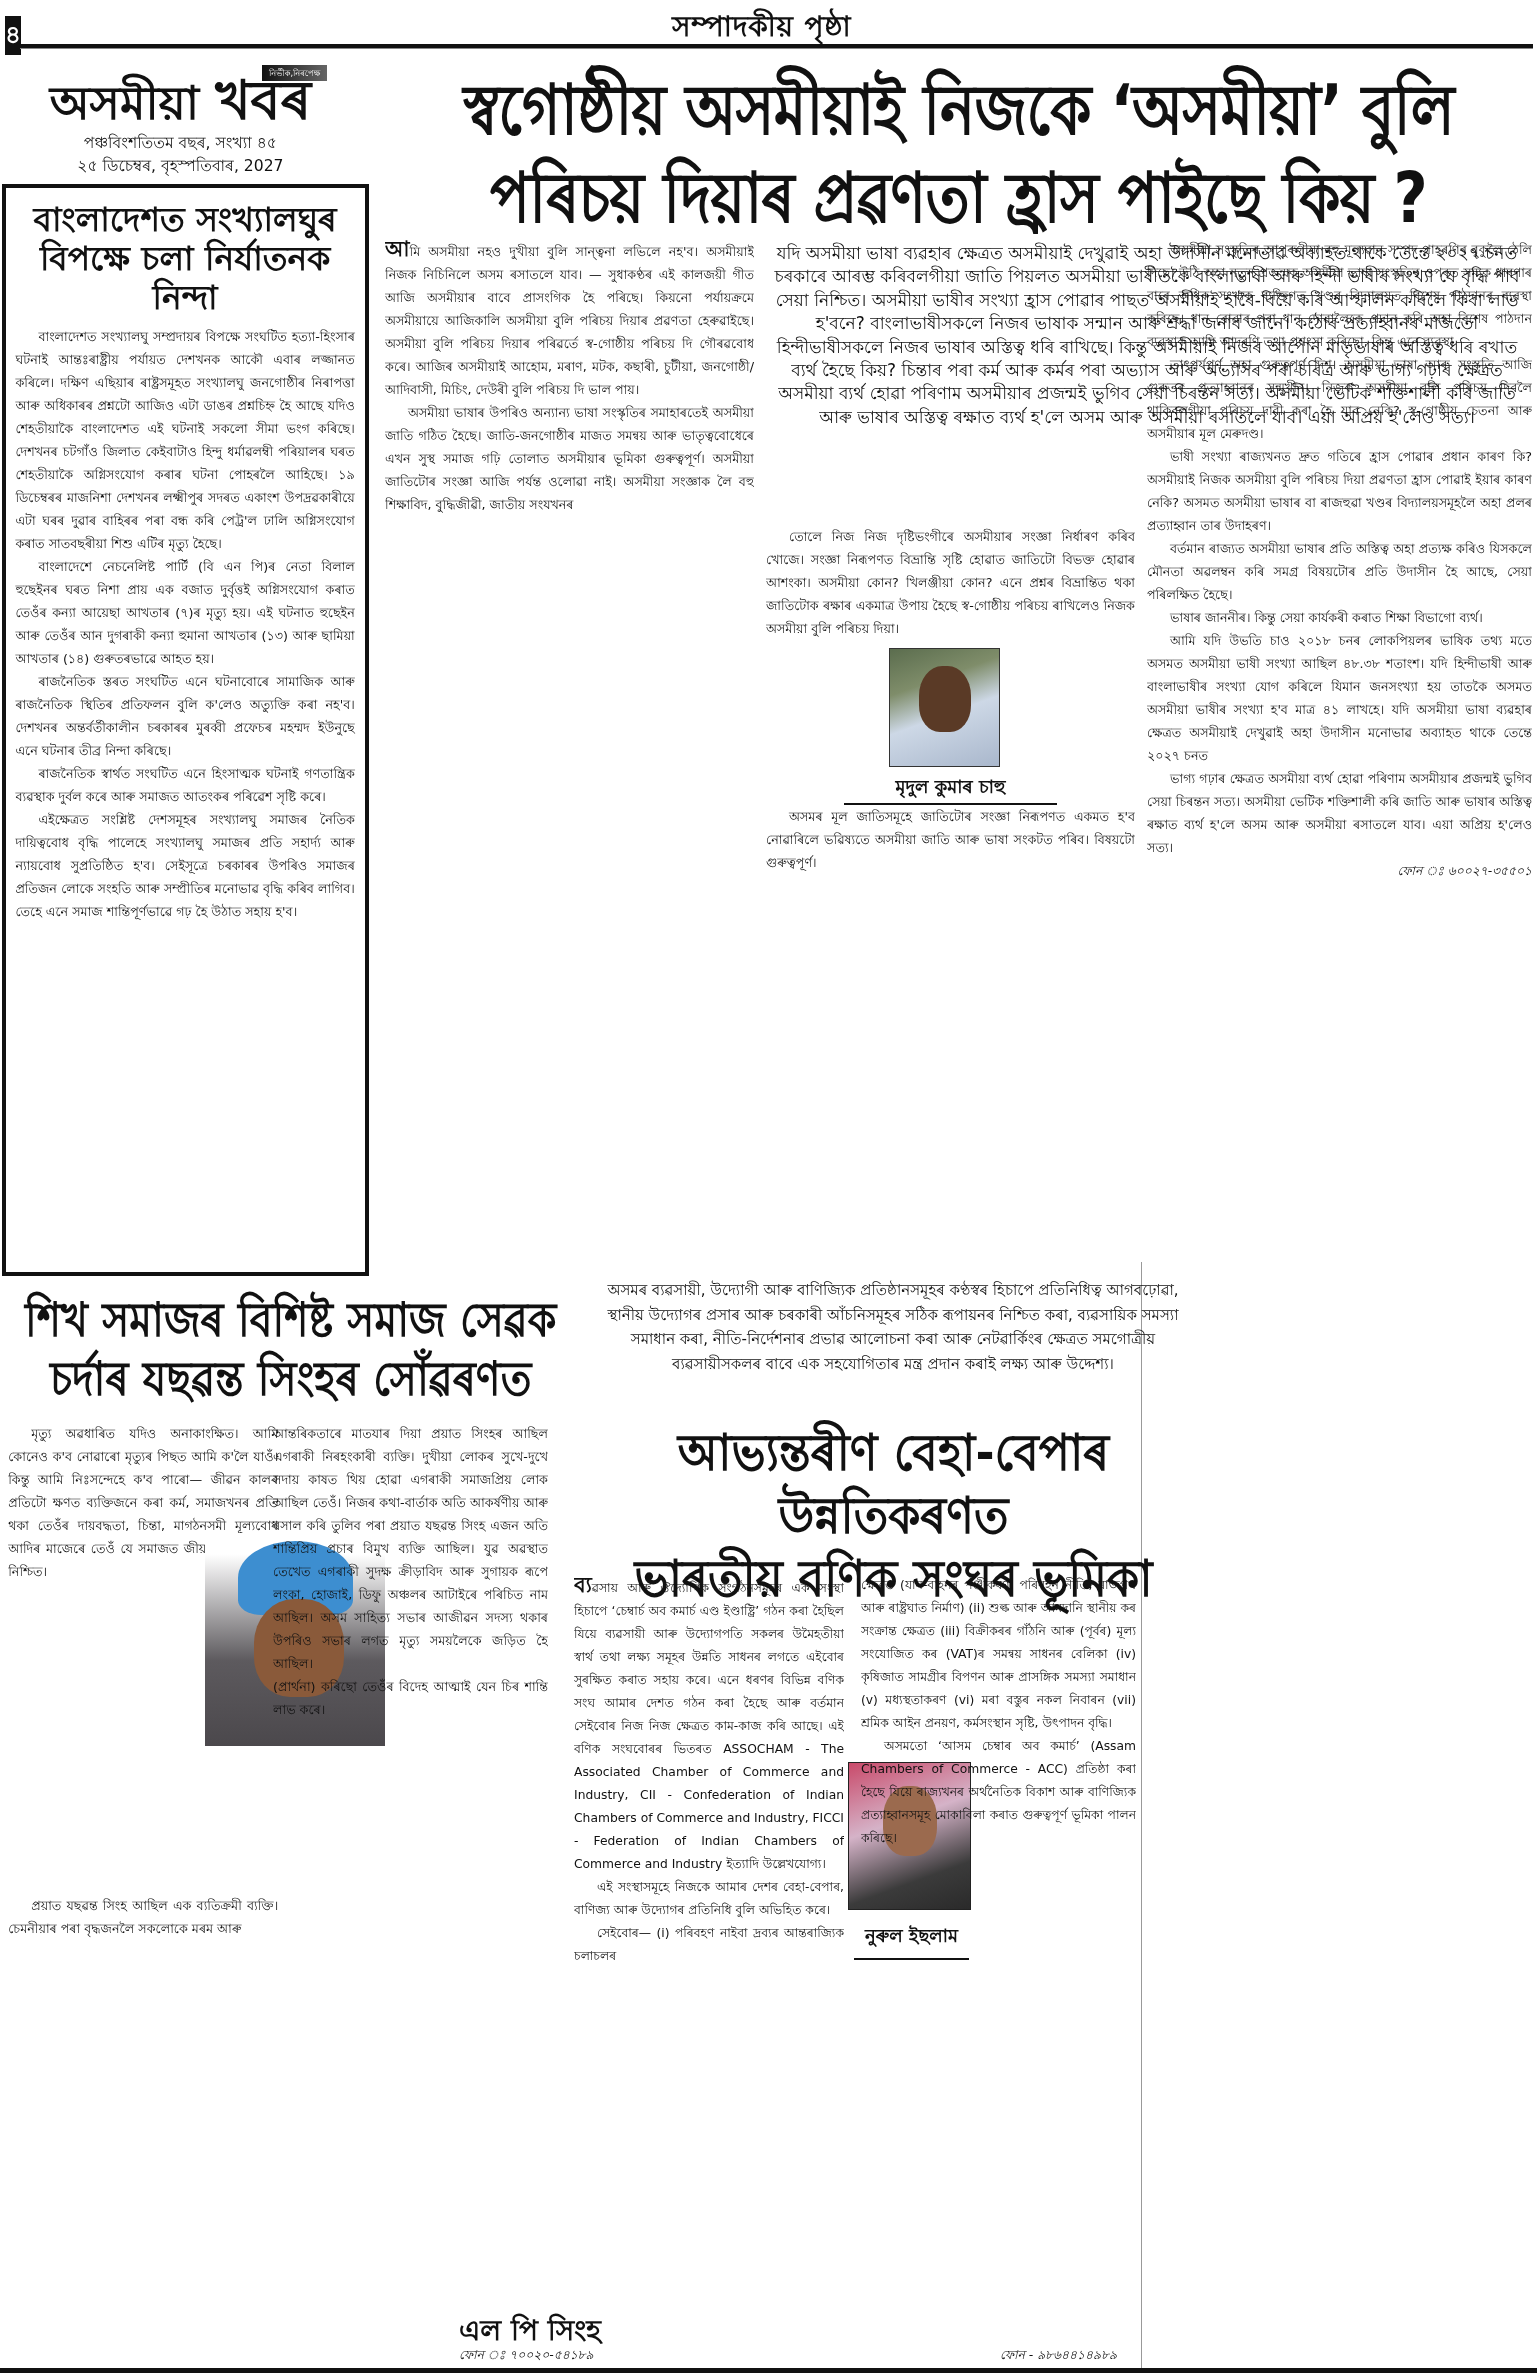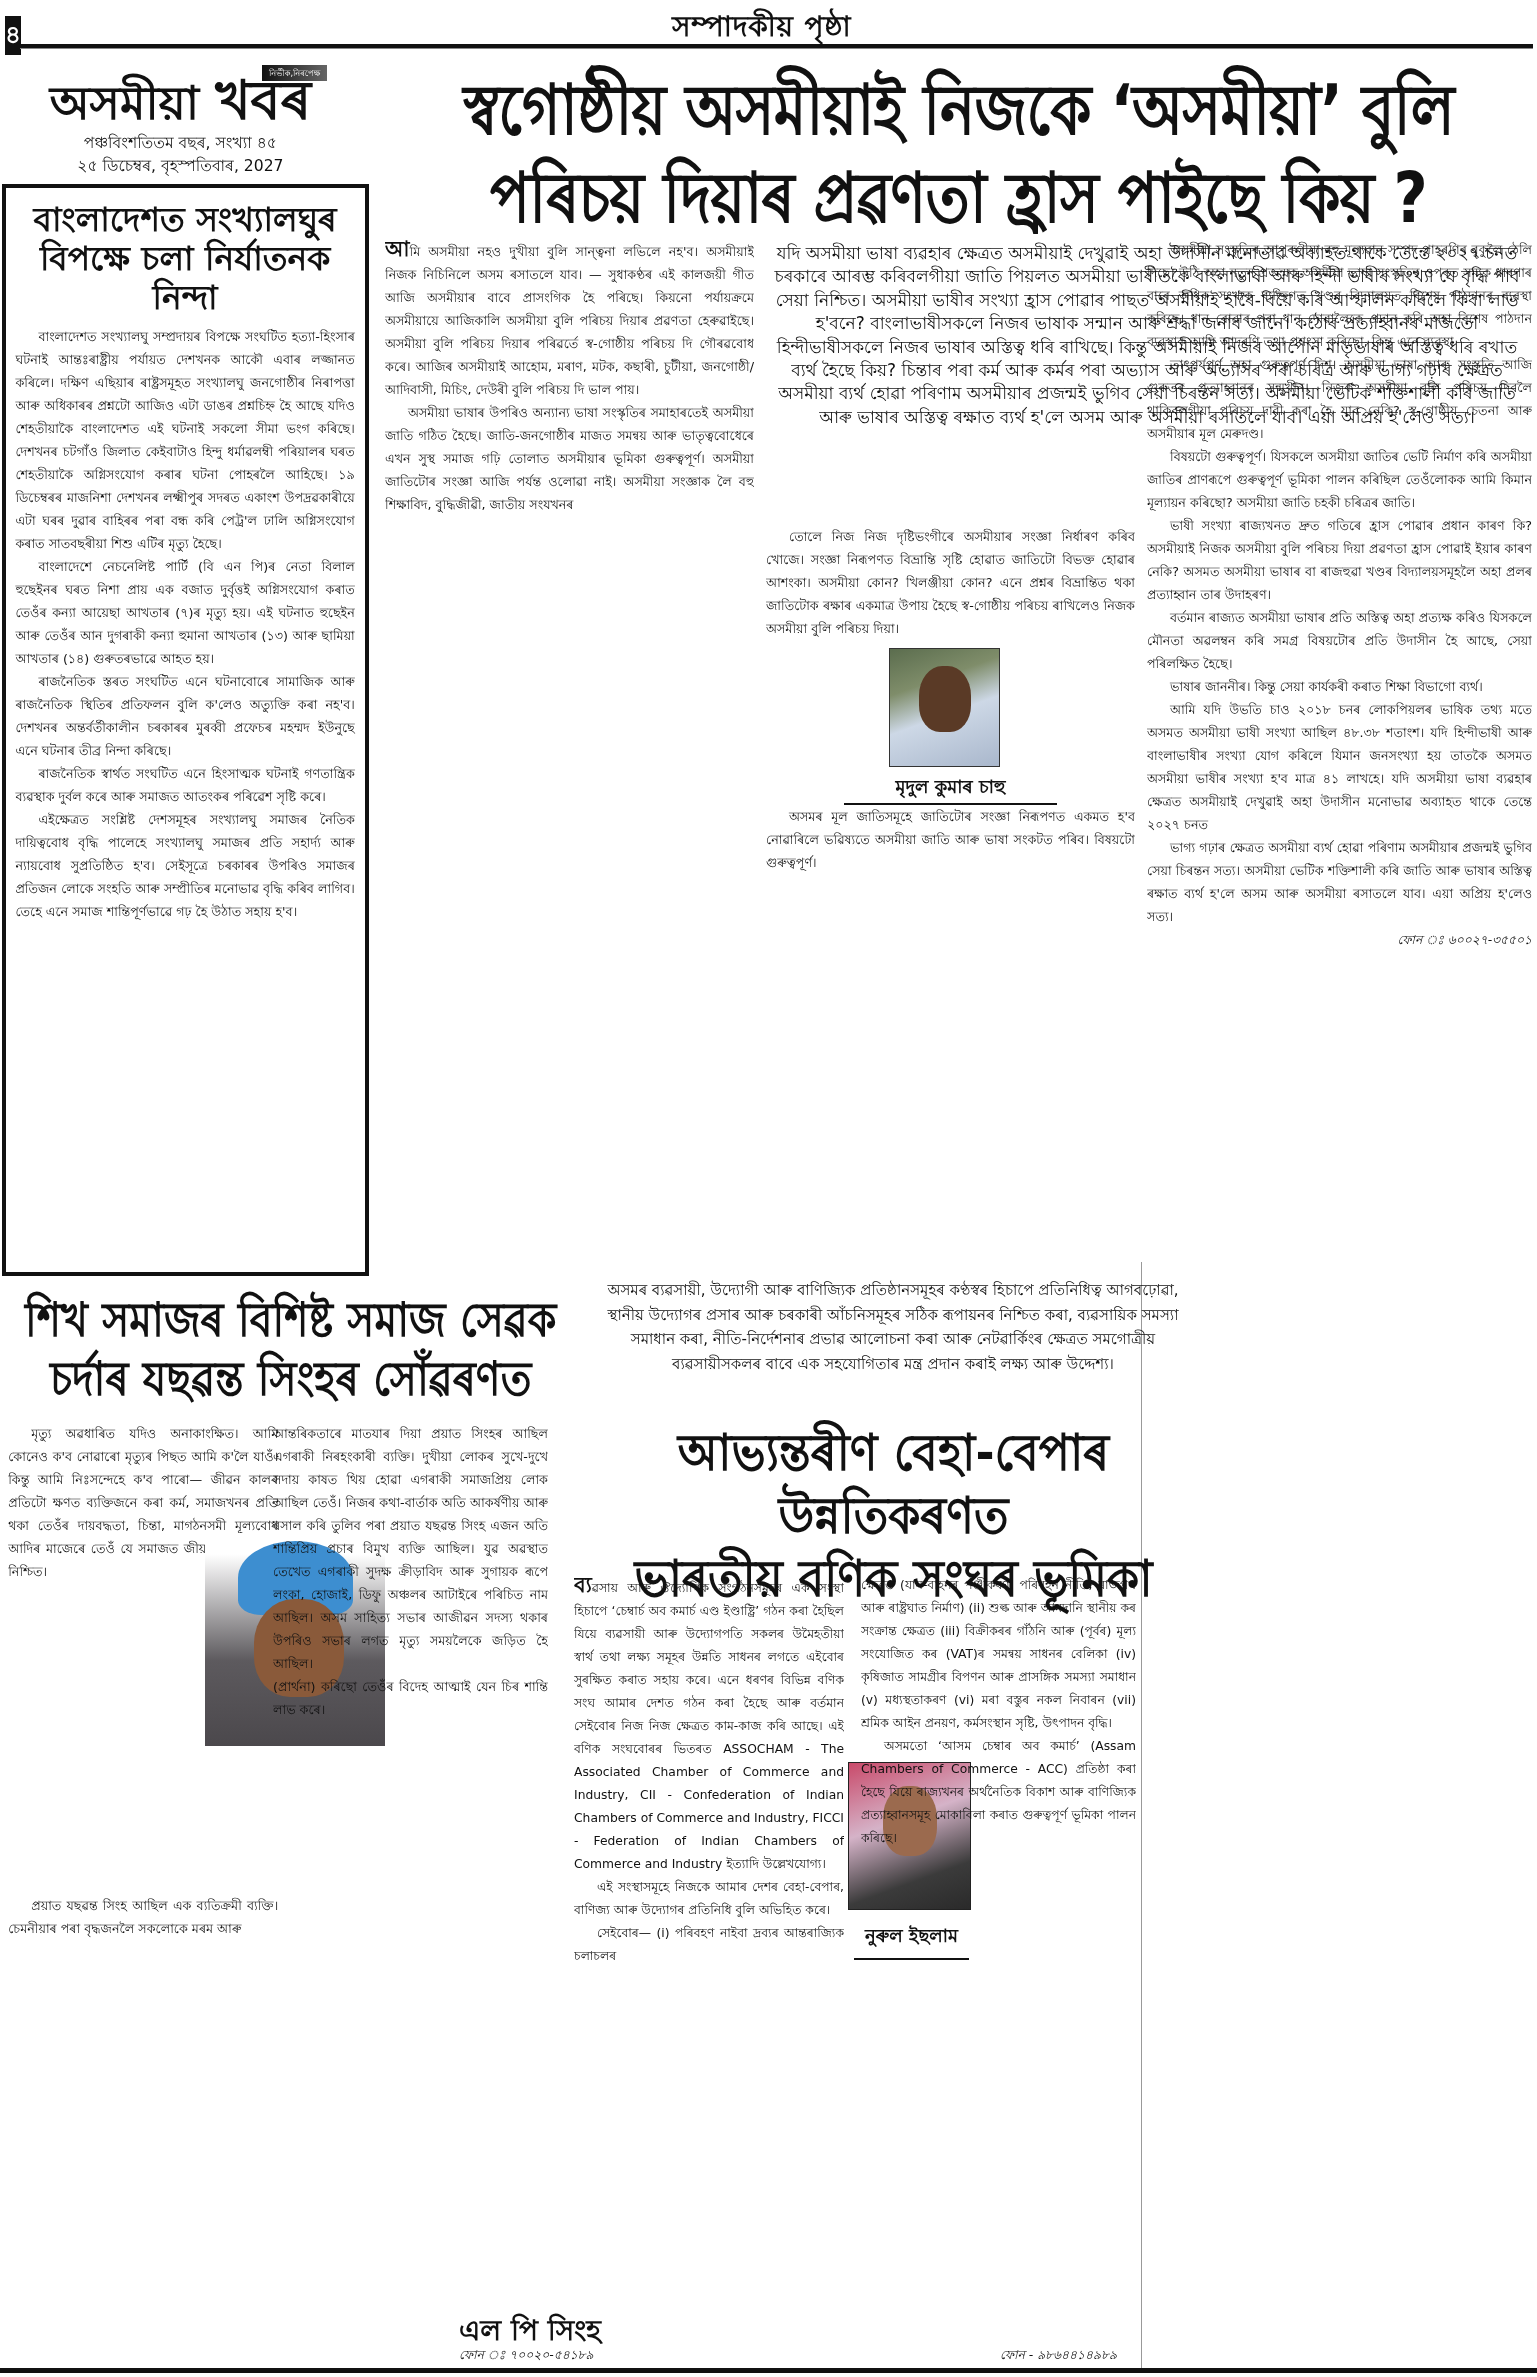--- a/index.html
+++ b/index.html
@@ -85,21 +85,20 @@
   <p>অসমৰ মূল জাতিসমূহে জাতিটোৰ সংজ্ঞা নিৰূপণত একমত হ'ব নোৱাৰিলে ভৱিষ্যতে অসমীয়া জাতি আৰু ভাষা সংকটত পৰিব। বিষয়টো গুৰুত্বপূৰ্ণ।</p>
 </div>
 
 <div class="col body-text" style="left:1147px; top:525px; width:0.8px; height:0.8px;">
   <p>তাৎপৰ্যপূৰ্ণ অহা গুৰুত্বপূৰ্ণ দিশ। অসমীয়া ভাষা আৰু সংস্কৃতি আজি গুৰুতৰ প্ৰত্যাহ্বানৰ সন্মুখীন। নিজক অসমীয়া বুলি পৰিচয় দিবলৈ থাকিবলগীয়া পৰিচয় দাবী কৰা হৈ যাব নেকি? স্ব-গোষ্ঠীয় চেতনা আৰু অসমীয়াৰ মূল মেৰুদণ্ড।</p>
 </div>
 
 <div class="col body-text" style="left:1147px; top:238px; width:385px; height:2049px;">
   <p>অসমীয়া সংস্কৃতিৰ আপুৰুগীয়া বহু মূল্যৱান সম্পদ পাহৰণিৰ বুকুলৈ ঠেলি দিছে। উঠি অহা নতুন প্ৰজন্মক অসমীয়া ভাষা সংস্কৃতিৰ ওপৰত সম্যক ধাৰণাৰ বাবে অধিক সংখ্যক ব্যক্তিগত খণ্ডৰ বিদ্যালয়ত বিশেষ পাঠদানৰ ব্যৱস্থা কৰিছে। ধান ৰোৱাৰ পৰা ধান দোৱালৈকে প্ৰদান কৰি অহা বিশেষ পাঠদান ব্যৱস্থাক আমি আদৰণি তথা প্ৰশংসা কৰিছো, কিন্তু এনে ব্যৱস্থা</p>
   <p>তাৎপৰ্যপূৰ্ণ অহা গুৰুত্বপূৰ্ণ দিশ। অসমীয়া ভাষা আৰু সংস্কৃতি আজি গুৰুতৰ প্ৰত্যাহ্বানৰ সন্মুখীন। নিজক অসমীয়া বুলি পৰিচয় দিবলৈ থাকিবলগীয়া পৰিচয় দাবী কৰা হৈ যাব নেকি? স্ব-গোষ্ঠীয় চেতনা আৰু অসমীয়াৰ মূল মেৰুদণ্ড।</p>
-  <p>বিষয়টো গুৰুত্বপূৰ্ণ। যিসকলে অসমীয়া জাতিৰ ভেটি নিৰ্মাণ কৰি অসমীয়া জাতিৰ প্ৰাণৰূপে গুৰুত্বপূৰ্ণ ভূমিকা পালন কৰিছিল তেওঁলোকক আমি কিমান মূল্যায়ন কৰিছো? অসমীয়া জাতি চহকী চৰিত্ৰৰ জাতি।</p>
   <p>ভাষী সংখ্যা ৰাজ্যখনত দ্ৰুত গতিৰে হ্ৰাস পোৱাৰ প্ৰধান কাৰণ কি? অসমীয়াই নিজক অসমীয়া বুলি পৰিচয় দিয়া প্ৰৱণতা হ্ৰাস পোৱাই ইয়াৰ কাৰণ নেকি? অসমত অসমীয়া ভাষাৰ বা ৰাজহুৱা খণ্ডৰ বিদ্যালয়সমূহলৈ অহা প্ৰলৰ প্ৰত্যাহ্বান তাৰ উদাহৰণ।</p>
   <p>বৰ্তমান ৰাজ্যত অসমীয়া ভাষাৰ প্ৰতি অস্তিত্ব অহা প্ৰত্যক্ষ কৰিও যিসকলে মৌনতা অৱলম্বন কৰি সমগ্ৰ বিষয়টোৰ প্ৰতি উদাসীন হৈ আছে, সেয়া পৰিলক্ষিত হৈছে।</p>
   <p>ভাষাৰ জাননীৰ। কিন্তু সেয়া কাৰ্যকৰী কৰাত শিক্ষা বিভাগো ব্যৰ্থ।</p>
   <p>আমি যদি উভতি চাও ২০১৮ চনৰ লোকপিয়লৰ ভাষিক তথ্য মতে অসমত অসমীয়া ভাষী সংখ্যা আছিল ৪৮.৩৮ শতাংশ। যদি হিন্দীভাষী আৰু বাংলাভাষীৰ সংখ্যা যোগ কৰিলে যিমান জনসংখ্যা হয় তাতকৈ অসমত অসমীয়া ভাষীৰ সংখ্যা হ'ব মাত্ৰ ৪১ লাখহে। যদি অসমীয়া ভাষা ব্যৱহাৰ ক্ষেত্ৰত অসমীয়াই দেখুৱাই অহা উদাসীন মনোভাৱ অব্যাহত থাকে তেন্তে ২০২৭ চনত</p>
   <p>ভাগ্য গঢ়াৰ ক্ষেত্ৰত অসমীয়া ব্যৰ্থ হোৱা পৰিণাম অসমীয়াৰ প্ৰজন্মই ভুগিব সেয়া চিৰন্তন সত্য। অসমীয়া ভেটিক শক্তিশালী কৰি জাতি আৰু ভাষাৰ অস্তিত্ব ৰক্ষাত ব্যৰ্থ হ'লে অসম আৰু অসমীয়া ৰসাতলে যাব। এয়া অপ্ৰিয় হ'লেও সত্য।</p>
   <p style="text-align:right"><span class="phone">ফোন ঃ ৬০০২৭-৩৫৫০১</span></p>
 </div>
 <div class="vdiv" style="left:1141px; top:1262px; height:1106px;"></div>
 
 <div class="abs sec2-head">

